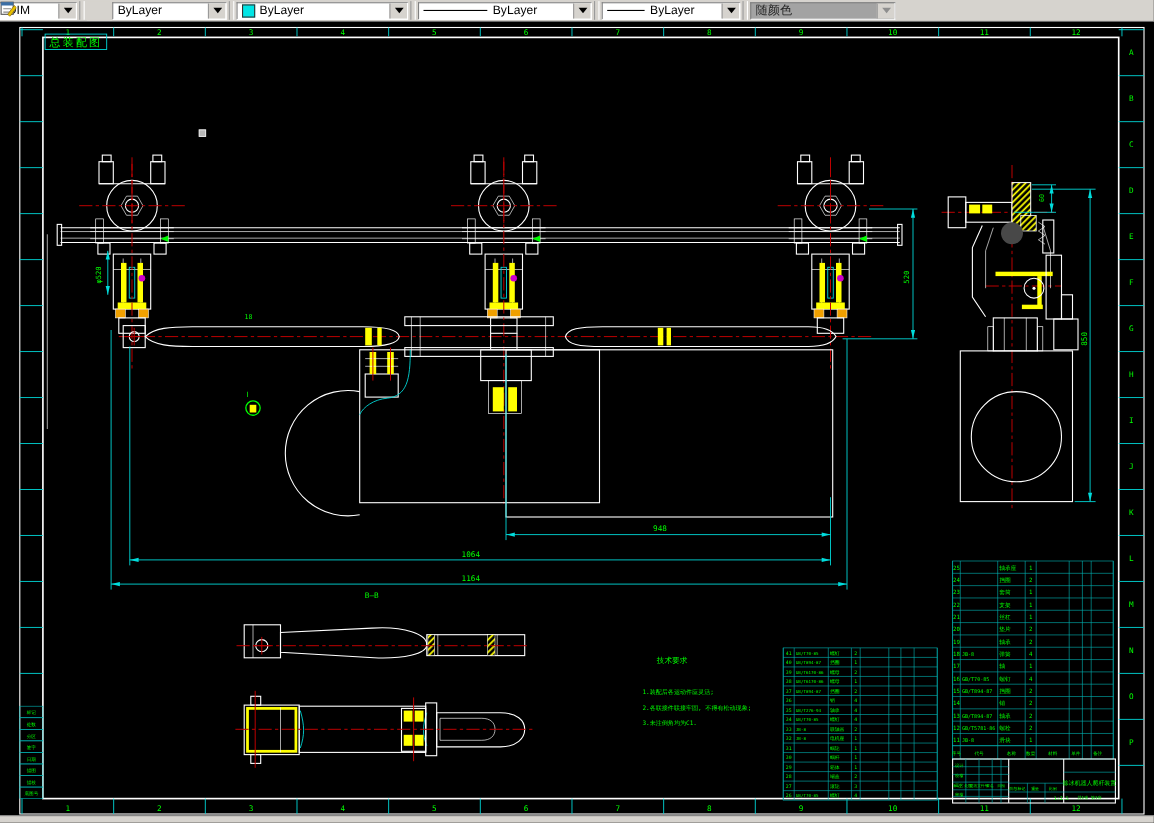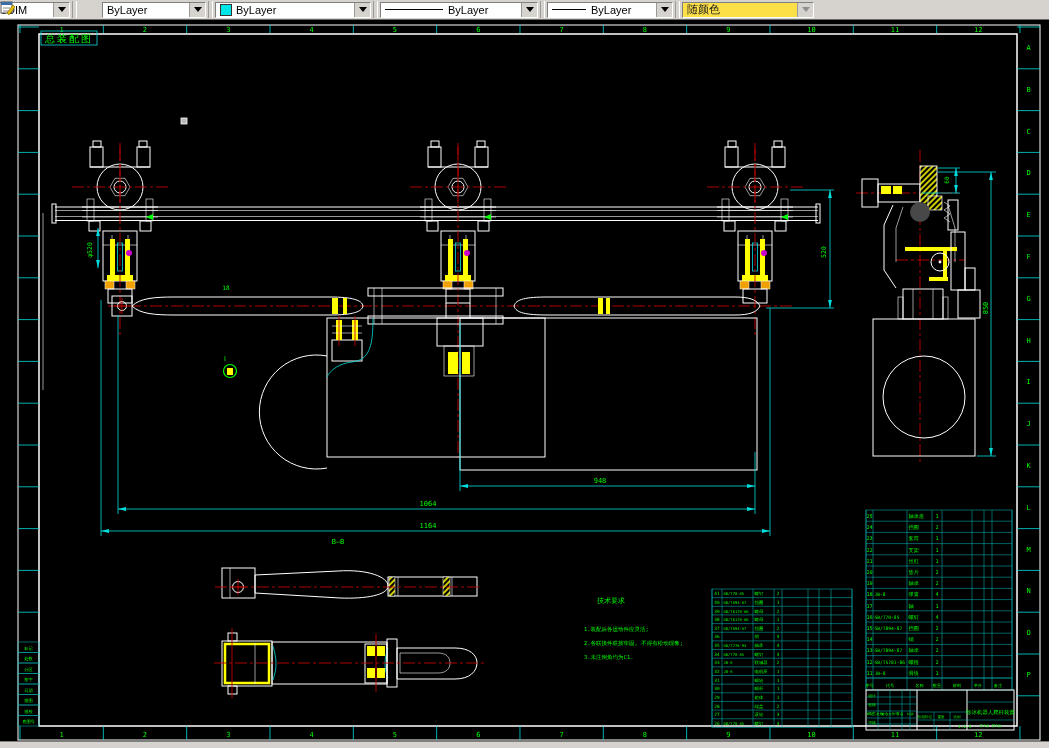--- a/index.html
+++ b/index.html
@@ -5,21 +5,21 @@
   html,body{margin:0;padding:0}
   body{width:1049px;height:748px;background:#000;position:relative;overflow:hidden;
        font-family:"Liberation Sans",sans-serif}
   
   .toolbar{position:absolute;top:0;left:0;width:1049px;height:19px;background:#d6d3ce;
            display:flex;align-items:center;z-index:5;border-bottom:1px solid #6a6a6a}
   .combo{height:16px;background:#fff;display:flex;align-items:center;font-size:11px;color:#000;
          border-top:1px solid #808080;border-left:1px solid #808080;
          border-bottom:1px solid #fff;border-right:1px solid #fff;
          padding-left:4px;box-sizing:border-box;white-space:nowrap;overflow:hidden}
-  .combo.disabled{background:#fde047;color:#222}
+  .combo.disabled{background:#a3a3a3;color:#222}
   .combo .lbl{flex:1 1 auto;overflow:hidden}
   .combo .arrowbox{width:15px;height:14px;background:#d6d3ce;border-left:1px solid #9a9a9a;
          display:flex;align-items:center;justify-content:center;flex:0 0 auto}
   .tri{width:0;height:0;border:4px solid transparent;border-top:5px solid #000;margin-top:4px}
   .tri.gray{border-top-color:#8e8e8e}
   .sep{width:3px;height:17px;margin:0 2px;border-left:1px solid #9a9a9a;border-right:1px solid #fff}
   .iconbtn{width:21px;height:17px;background:#d6d3ce;display:flex;align-items:center;justify-content:center;
            border:1px solid #d6d3ce}
   .swatch{width:10px;height:10px;background:#00e5e5;border:1px solid #333;margin-right:4px;flex:0 0 auto}
   .lt-glyph{height:1px;background:#000;margin-right:5px;flex:0 0 auto}

